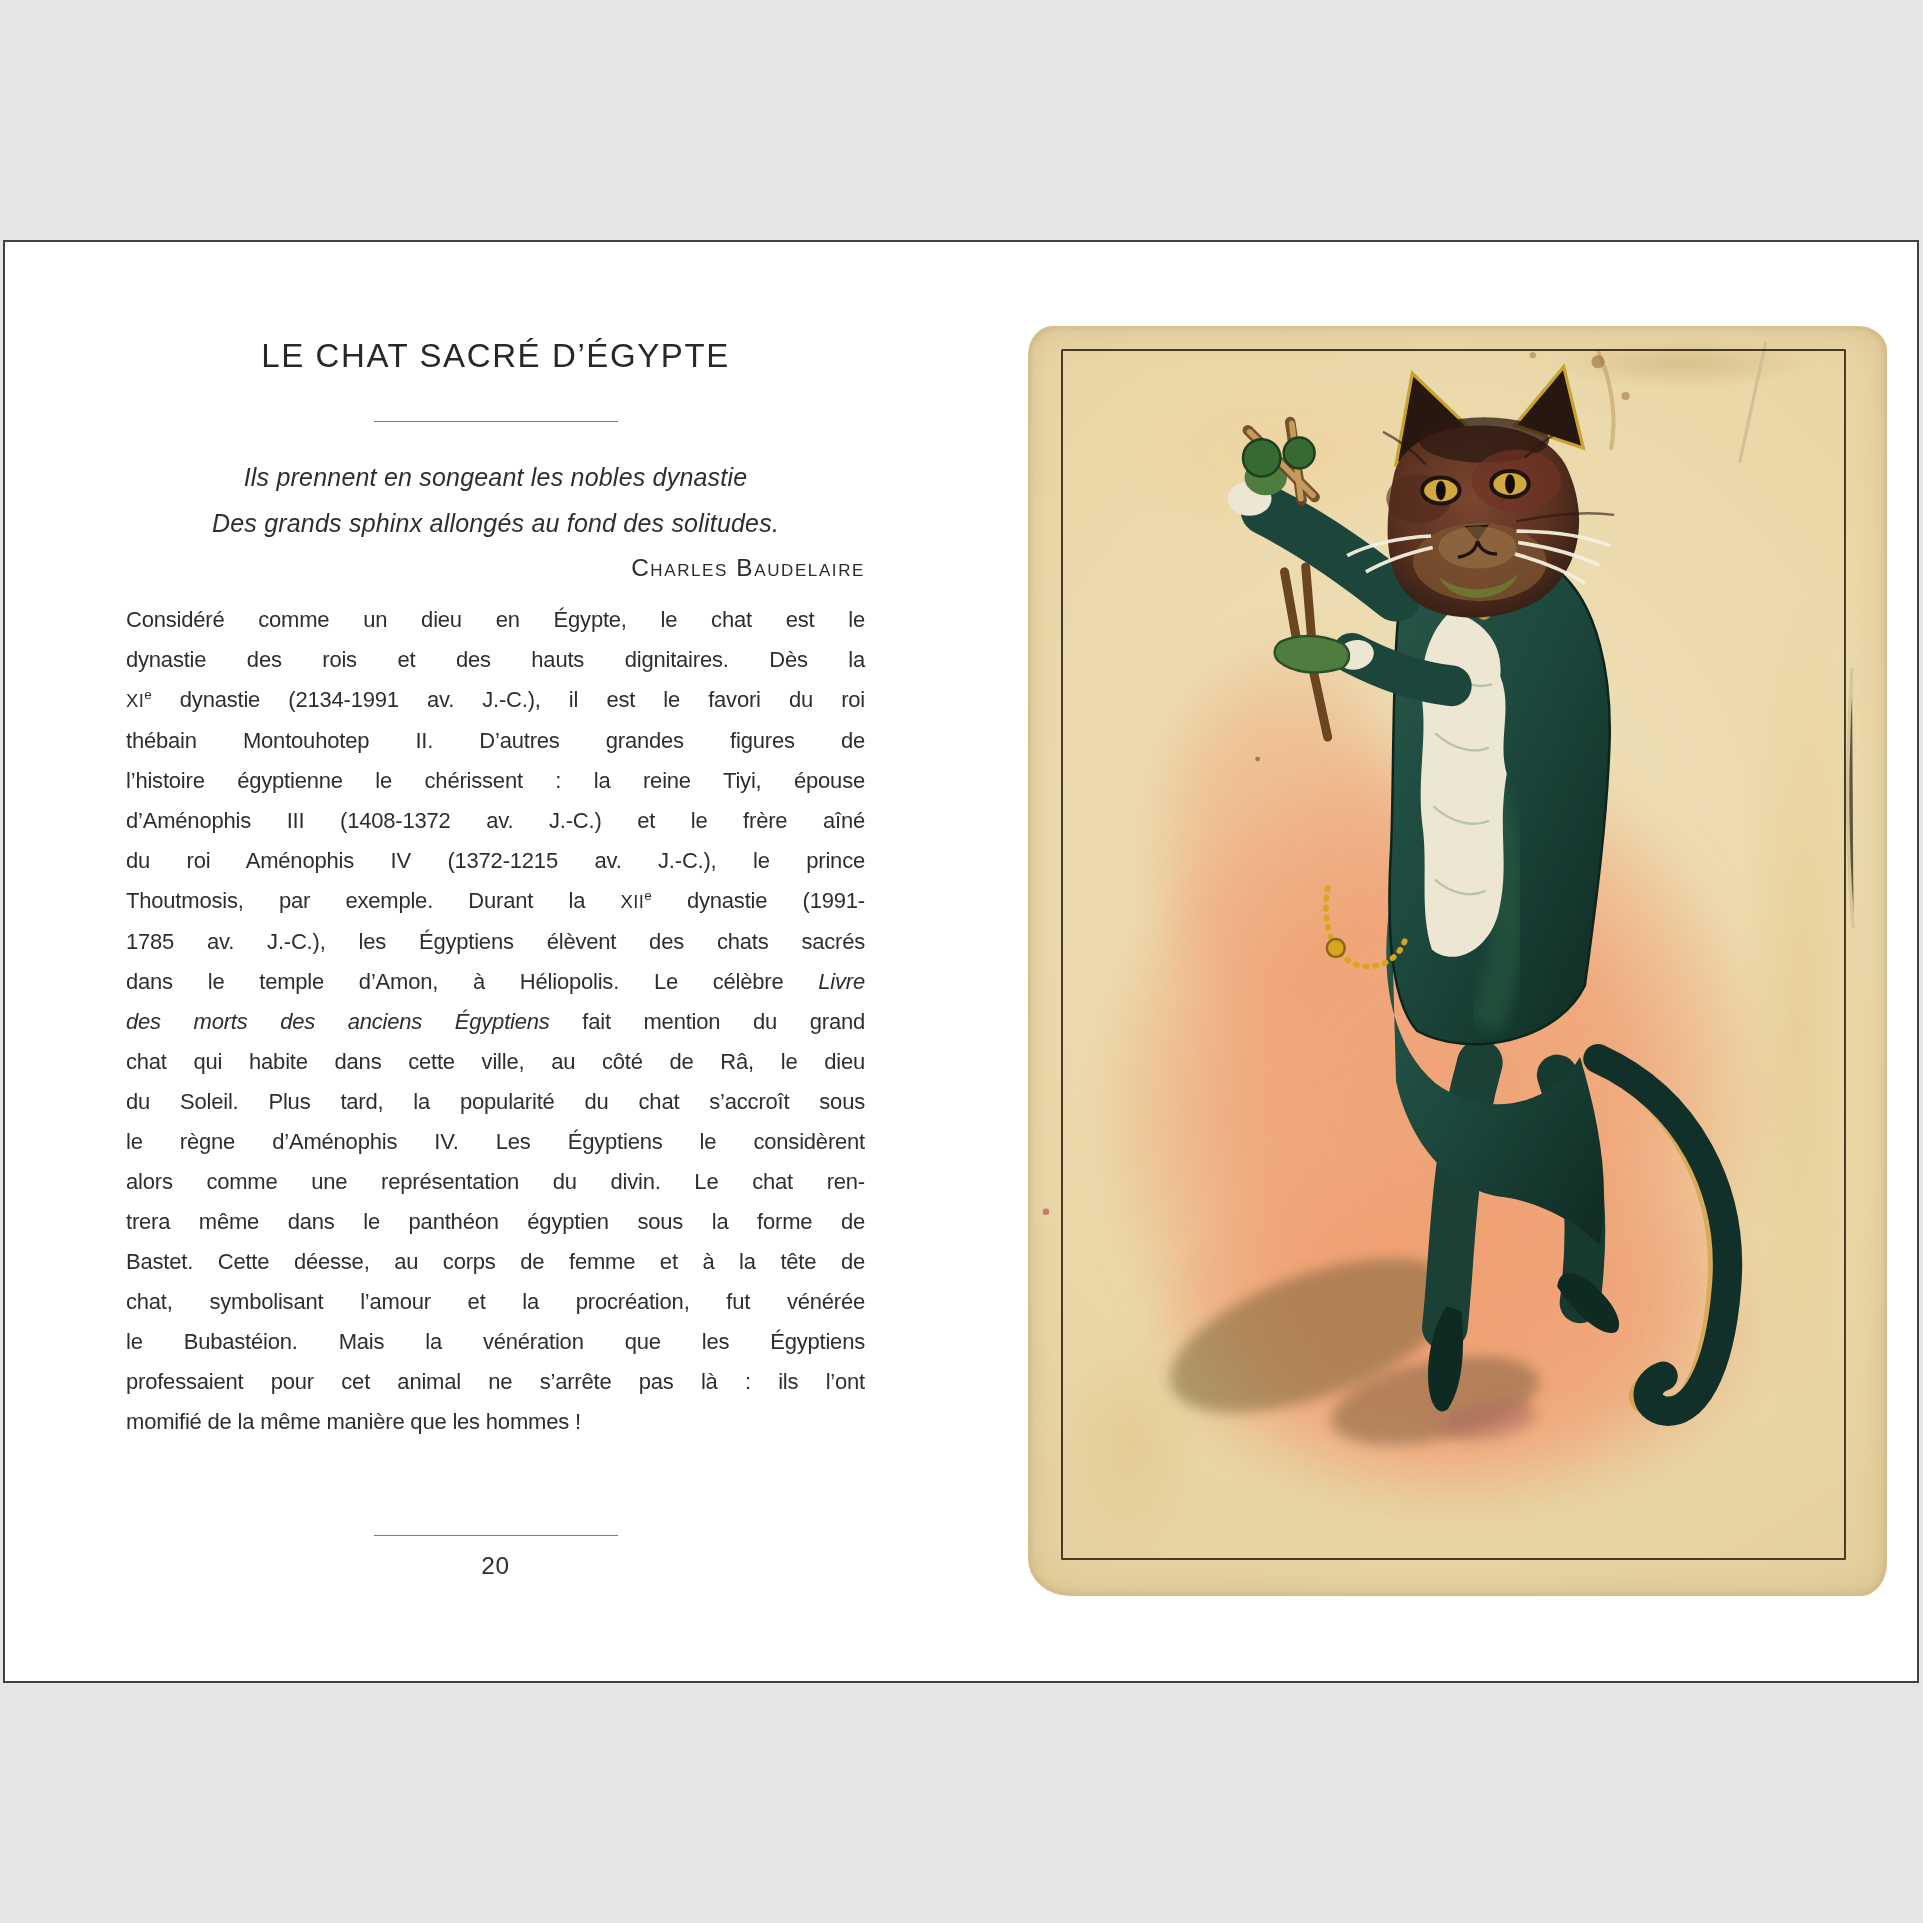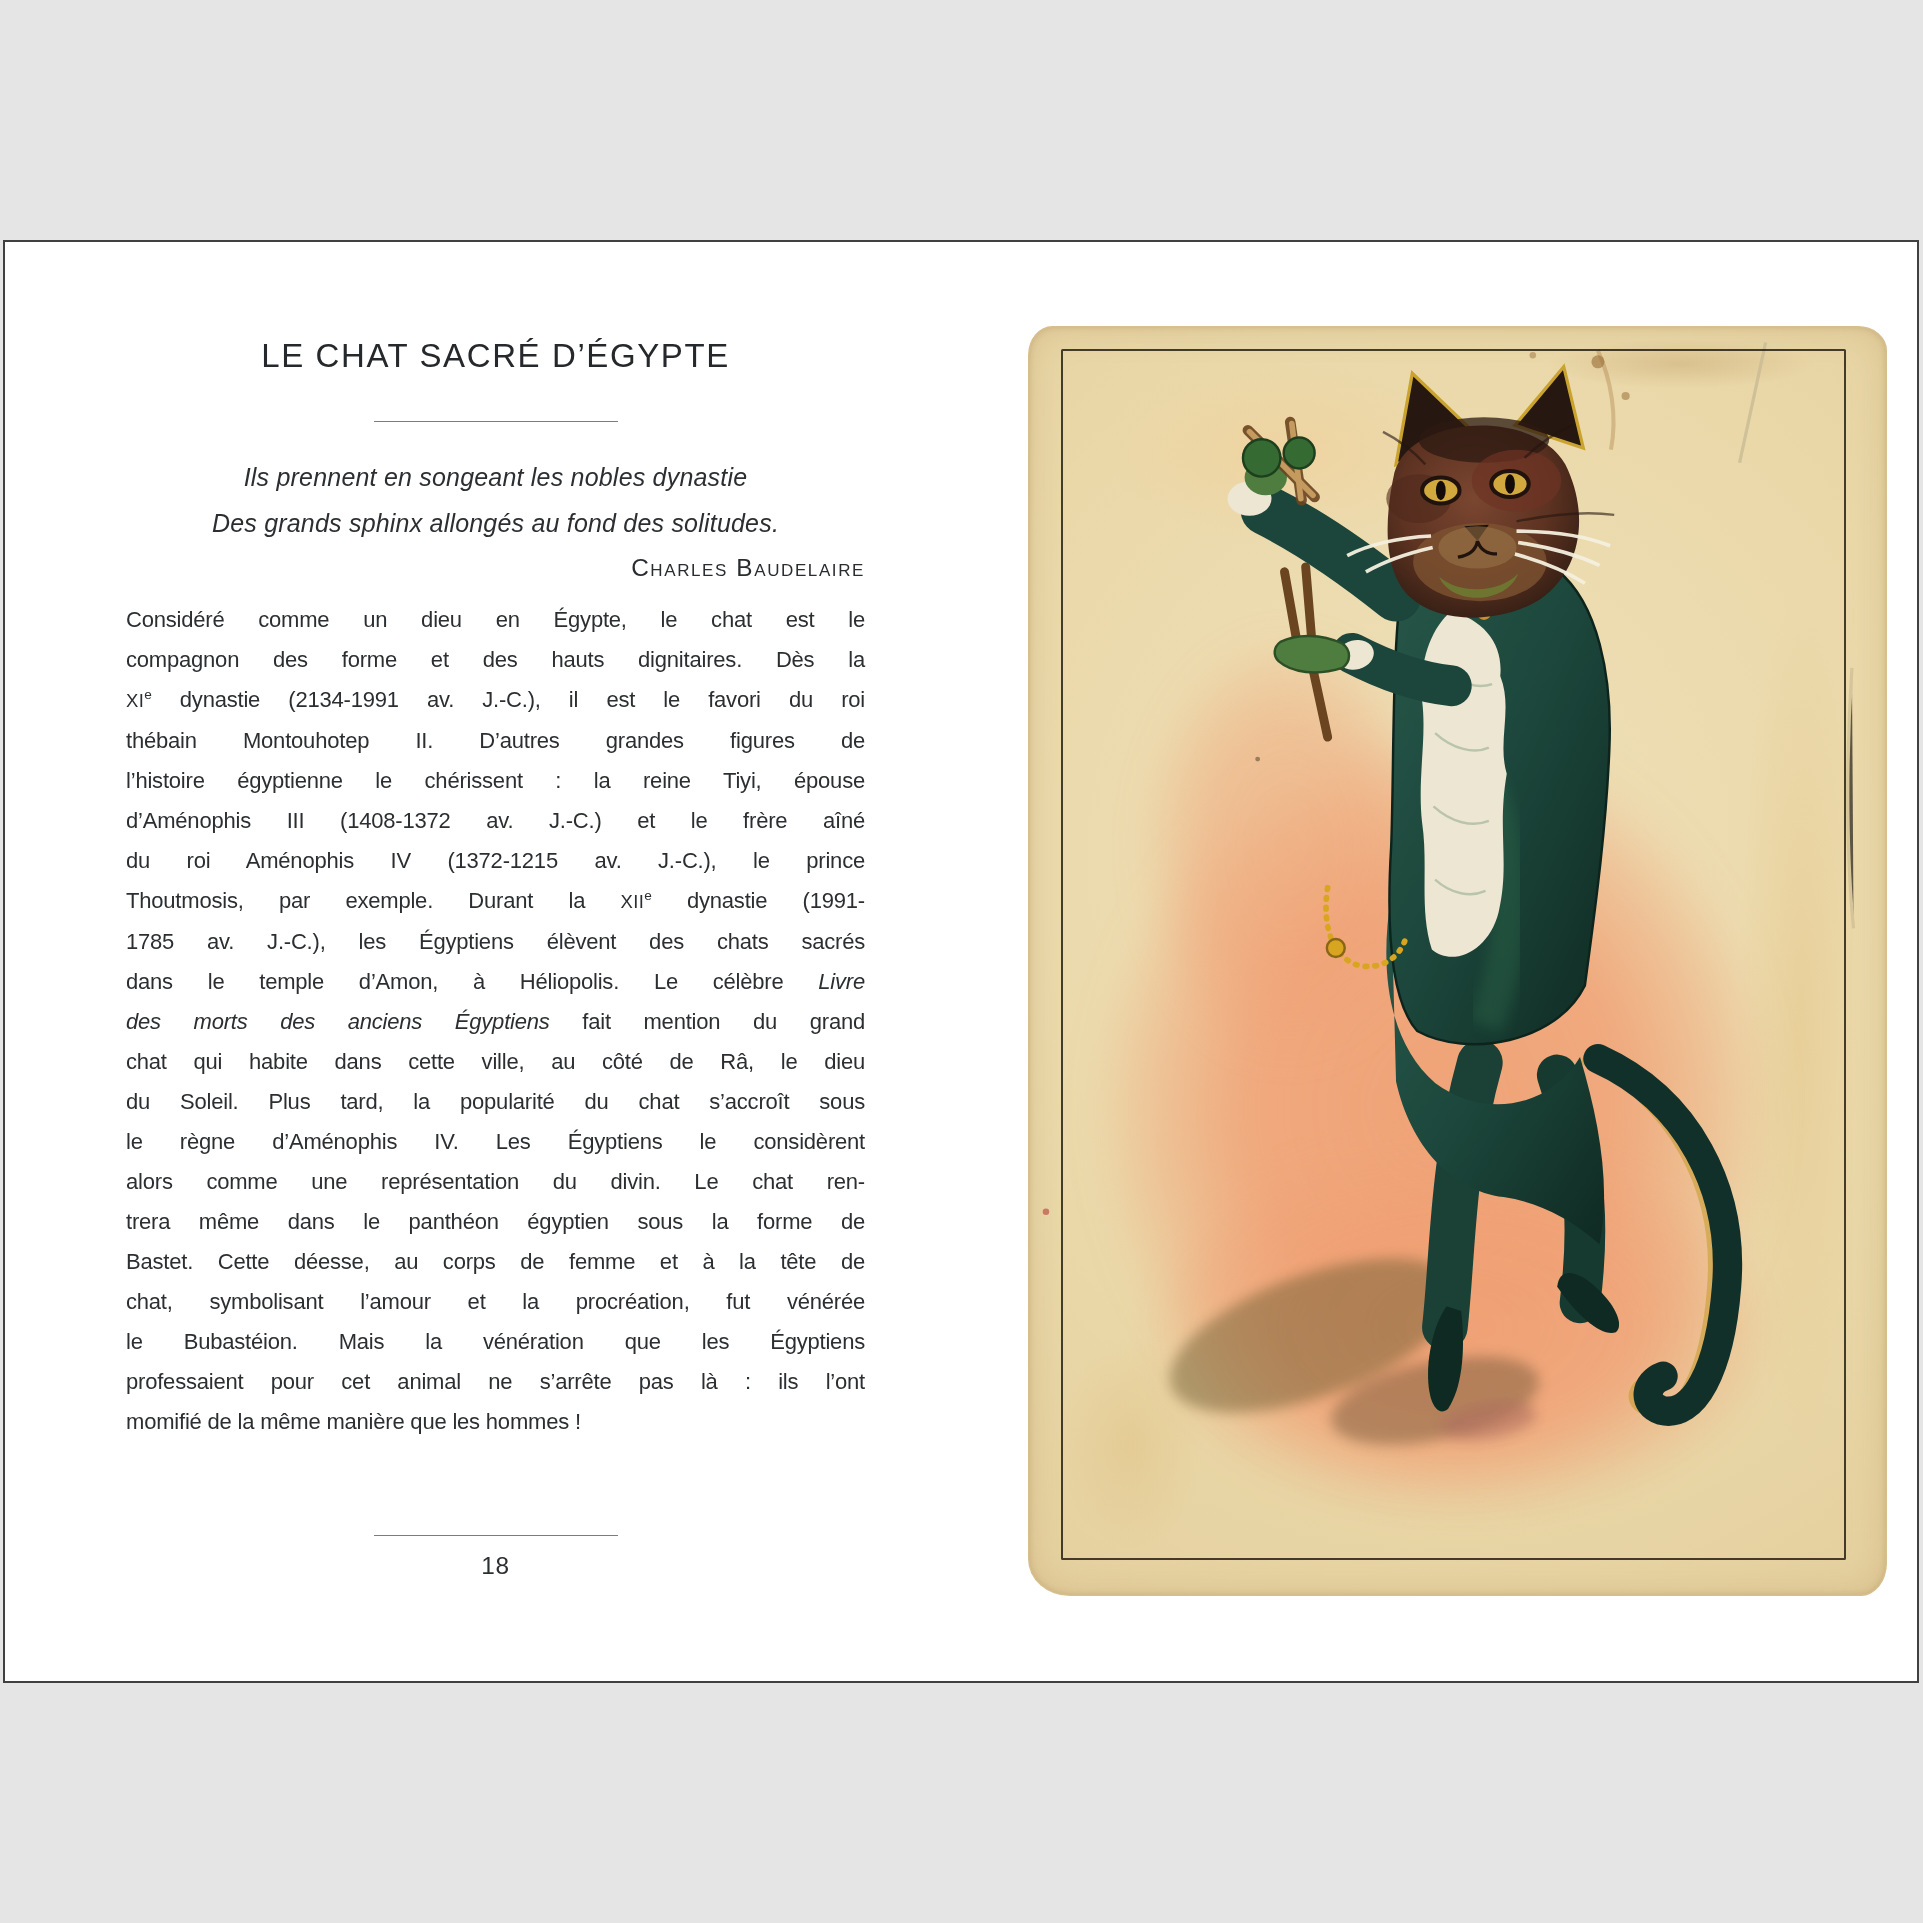--- a/index.html
+++ b/index.html
@@ -60,21 +60,21 @@
   <div class="col">
     <h1 class="title">LE CHAT SACRÉ D’ÉGYPTE</h1>
     <div class="rule title-rule"></div>
     <div class="quote">
         <div class="quote-line">Ils prennent en songeant les nobles dynastie</div>
         <div class="quote-line last">Des grands sphinx allongés au fond des solitudes.</div>
       </div>
     <div class="attribution">Charles Baudelaire</div>
     <div class="bodytext">
         <div class="body-line">Considéré comme un dieu en Égypte, le chat est le</div>
-        <div class="body-line">compagnon des forme et des hauts dignitaires. Dès la</div>
+        <div class="body-line">dynastie des rois et des hauts dignitaires. Dès la</div>
         <div class="body-line"><span class="rn">XI</span><sup>e</sup> dynastie (2134-1991 av. J.-C.), il est le favori du roi</div>
         <div class="body-line">thébain Montouhotep II. D’autres grandes figures de</div>
         <div class="body-line">l’histoire égyptienne le chérissent : la reine Tiyi, épouse</div>
         <div class="body-line">d’Aménophis III (1408-1372 av. J.-C.) et le frère aîné</div>
         <div class="body-line">du roi Aménophis IV (1372-1215 av. J.-C.), le prince</div>
         <div class="body-line">Thoutmosis, par exemple. Durant la <span class="rn">XII</span><sup>e</sup> dynastie (1991-</div>
         <div class="body-line">1785 av. J.-C.), les Égyptiens élèvent des chats sacrés</div>
         <div class="body-line">dans le temple d’Amon, à Héliopolis. Le célèbre <i>Livre</i></div>
         <div class="body-line"><i>des morts des anciens Égyptiens</i> fait mention du grand</div>
         <div class="body-line">chat qui habite dans cette ville, au côté de Râ, le dieu</div>
@@ -82,21 +82,21 @@
         <div class="body-line">le règne d’Aménophis IV. Les Égyptiens le considèrent</div>
         <div class="body-line">alors comme une représentation du divin. Le chat ren-</div>
         <div class="body-line">trera même dans le panthéon égyptien sous la forme de</div>
         <div class="body-line">Bastet. Cette déesse, au corps de femme et à la tête de</div>
         <div class="body-line">chat, symbolisant l’amour et la procréation, fut vénérée</div>
         <div class="body-line">le Bubastéion. Mais la vénération que les Égyptiens</div>
         <div class="body-line">professaient pour cet animal ne s’arrête pas là : ils l’ont</div>
         <div class="body-line last">momifié de la même manière que les hommes !</div>
       </div>
     <div class="rule footer-rule"></div>
-    <div class="pagenum">18</div>
+    <div class="pagenum">20</div>
   </div>
 
   <div class="card">
     <svg viewBox="0 0 1055 1560" aria-label="Vintage postcard: anthropomorphic cat in a dark green tailcoat dancing with castanets on aged beige paper with an orange halo">
       <defs>
         <radialGradient id="gBlob" cx="50%" cy="50%" r="50%">
           <stop offset="0%" stop-color="var(--blob,#f0a074)" stop-opacity=".95"></stop>
           <stop offset="55%" stop-color="var(--blob,#f0a074)" stop-opacity=".85"></stop>
           <stop offset="82%" stop-color="var(--blob,#f0a074)" stop-opacity=".40"></stop>
           <stop offset="100%" stop-color="var(--blob,#f0a074)" stop-opacity="0"></stop>

